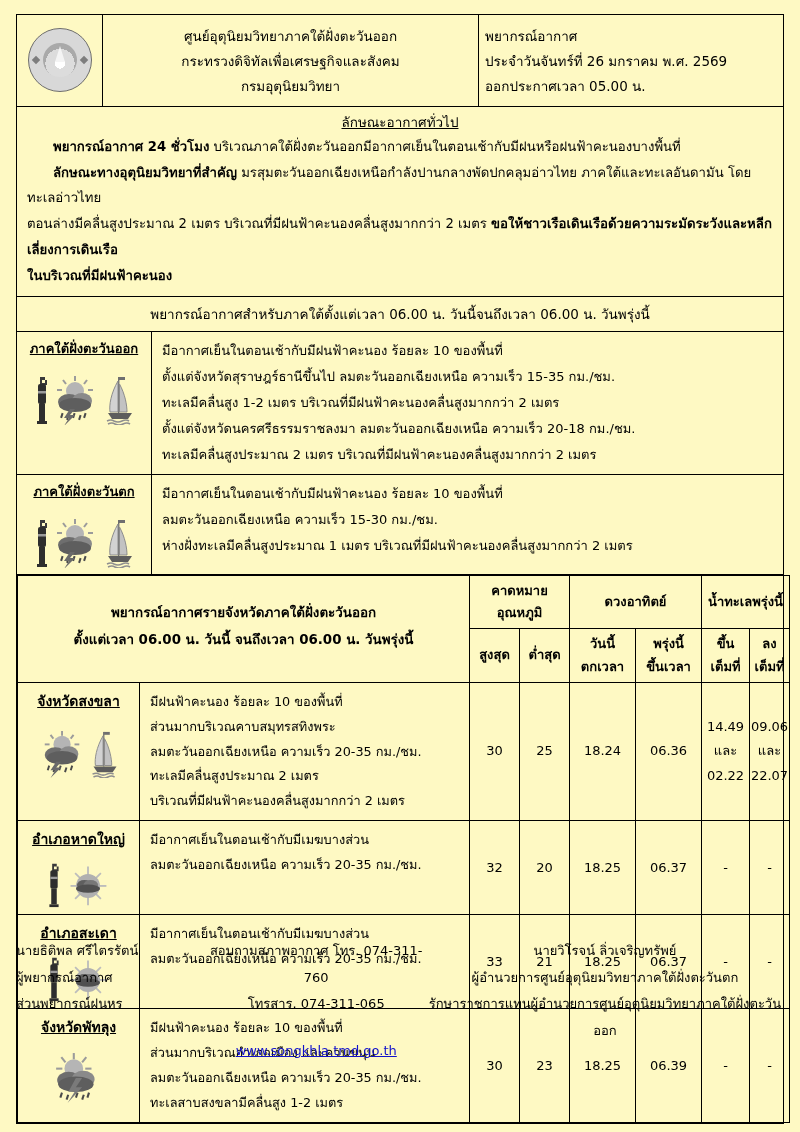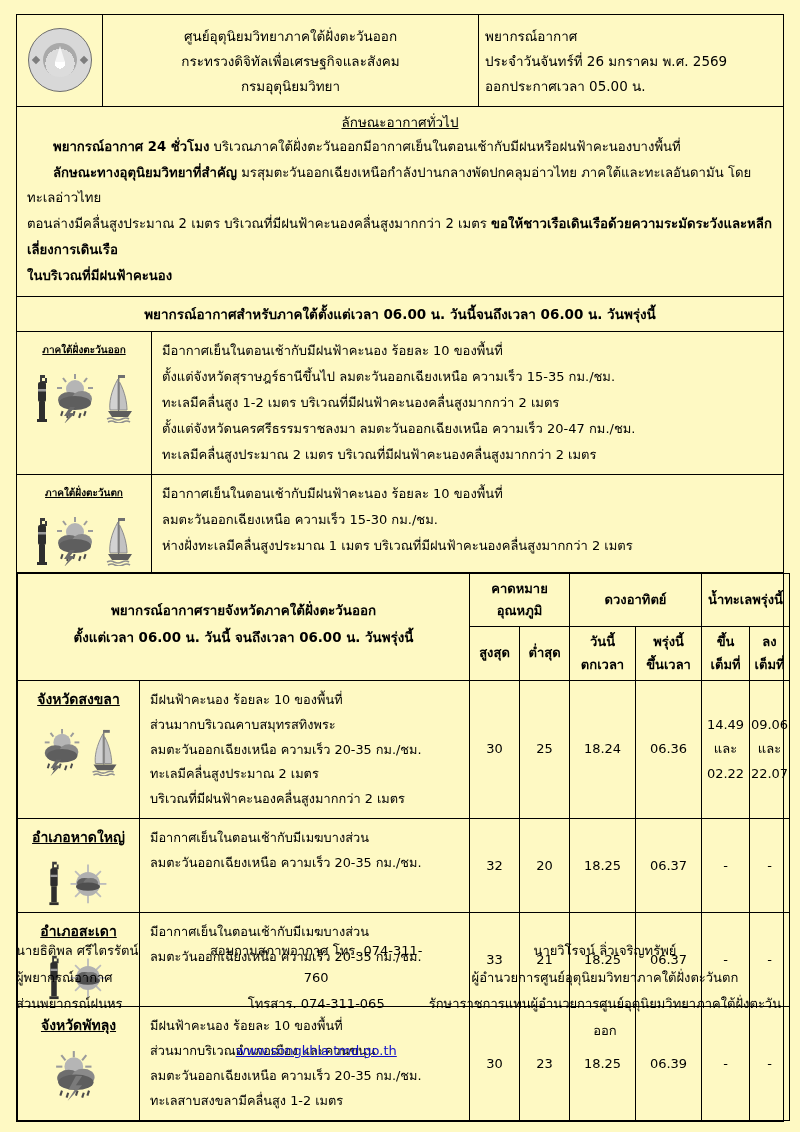--- a/index.html
+++ b/index.html
@@ -111,38 +111,38 @@
     text-align: left;
   }
   .gen-p { margin: 0; }
   .gen-p.indent { text-indent: 26px; }
   .b { font-weight: bold; }
   
   .banner {
     border-bottom: 1.2px solid #000;
     text-align: center;
     font-size: 13.5px;
-    font-weight: bold;
+    font-weight: normal;
     padding: 6px 4px 6px 4px;
   }
   
   .region {
     display: flex;
     border-bottom: 1.2px solid #000;
   }
   .region-label {
     width: 135px;
     flex: 0 0 135px;
     border-right: 1.2px solid #000;
     text-align: center;
     padding: 6px 2px 6px 2px;
     box-sizing: border-box;
   }
   .region-label .nm {
-    font-size: 10px;
+    font-size: 13px;
     font-weight: bold;
     text-decoration: underline;
     display: inline-block;
   }
   .region-text {
     flex: 1 1 auto;
     padding: 6px 6px 6px 10px;
     font-size: 13px;
     line-height: 2.0;
   }
@@ -318,21 +318,21 @@
               <path d="M1 46 q4 -2 7 0 q4 2 8 0 q4 -2 7 0"></path>
               <path d="M2 49 q4 -2 7 0 q4 2 8 0 q4 -2 7 0"></path>
             </g>
           </svg>
         </div>
       </div>
       <div class="region-text">
         <p>มีอากาศเย็นในตอนเช้ากับมีฝนฟ้าคะนอง ร้อยละ 10 ของพื้นที่</p>
         <p>ตั้งแต่จังหวัดสุราษฎร์ธานีขึ้นไป ลมตะวันออกเฉียงเหนือ ความเร็ว 15-35 กม./ชม.</p>
         <p>ทะเลมีคลื่นสูง 1-2 เมตร บริเวณที่มีฝนฟ้าคะนองคลื่นสูงมากกว่า 2 เมตร</p>
-        <p>ตั้งแต่จังหวัดนครศรีธรรมราชลงมา ลมตะวันออกเฉียงเหนือ ความเร็ว 20-47 กม./ชม.</p>
+        <p>ตั้งแต่จังหวัดนครศรีธรรมราชลงมา ลมตะวันออกเฉียงเหนือ ความเร็ว 20-18 กม./ชม.</p>
         <p>ทะเลมีคลื่นสูงประมาณ 2 เมตร  บริเวณที่มีฝนฟ้าคะนองคลื่นสูงมากกว่า 2 เมตร</p>
       </div>
     </div>
 
     <div class="region">
       <div class="region-label">
         <span class="nm">ภาคใต้ฝั่งตะวันตก</span>
         <div class="icon-row">
           <svg width="16" height="50" viewBox="0 0 16 50">
             <path d="M6 2 h5 v3 h-3 v3 h3 v-3 h2 v5 h-7 z" fill="#3a3a3a"></path>

